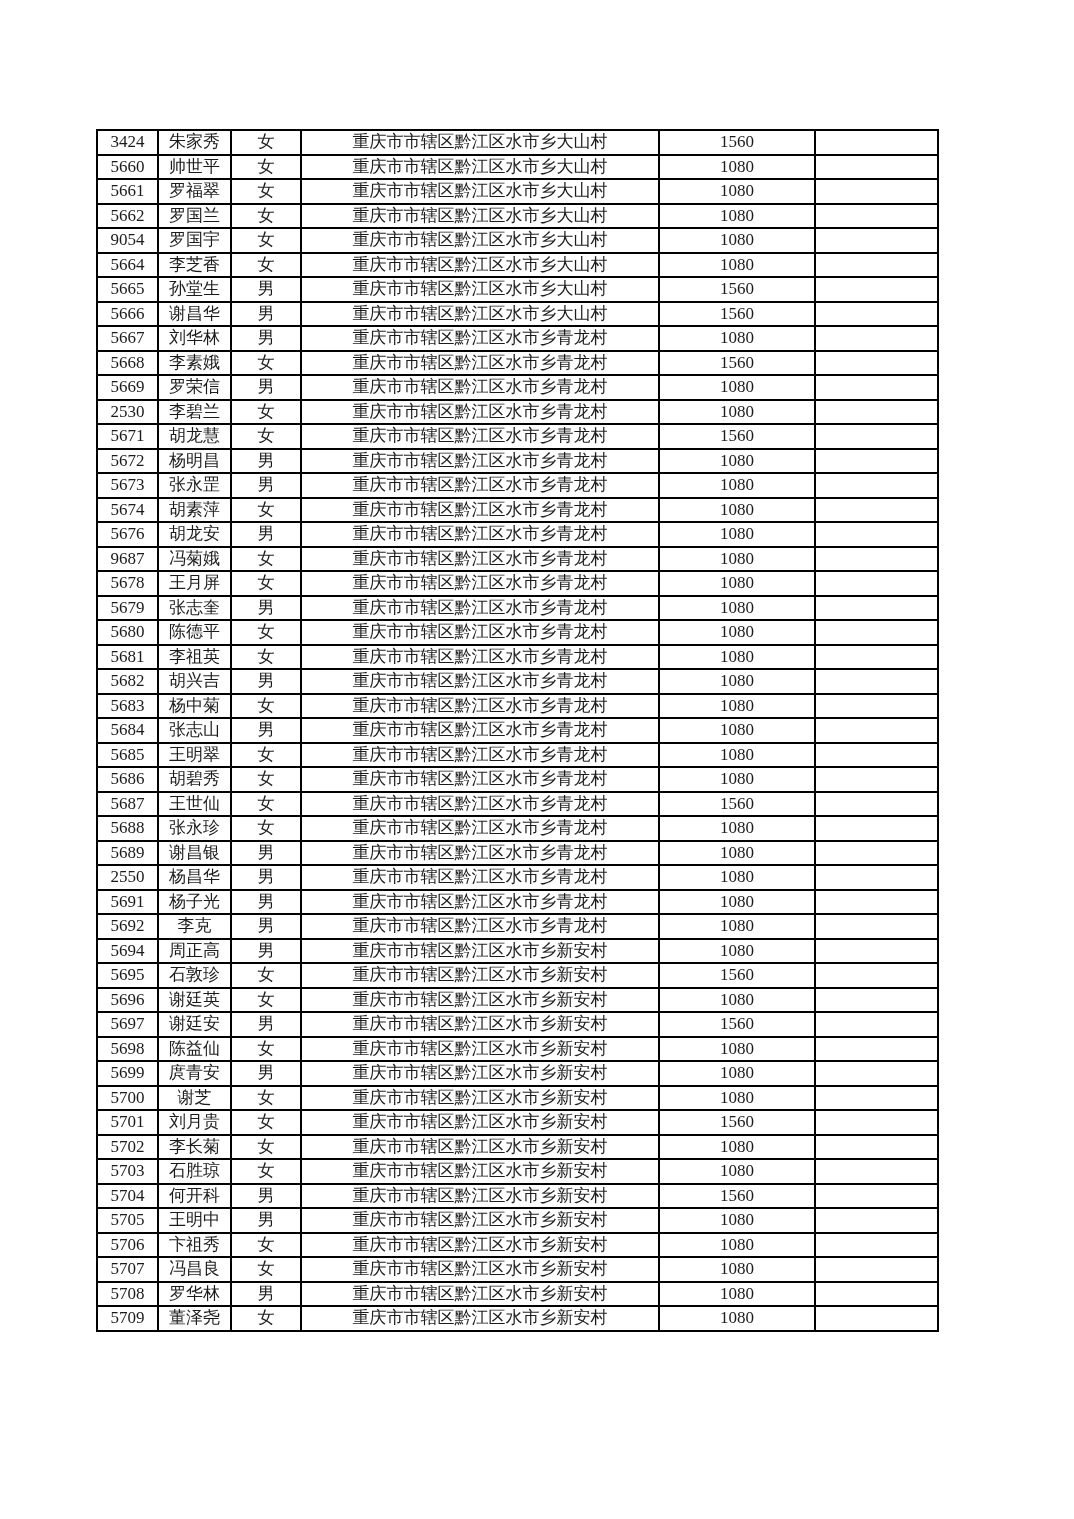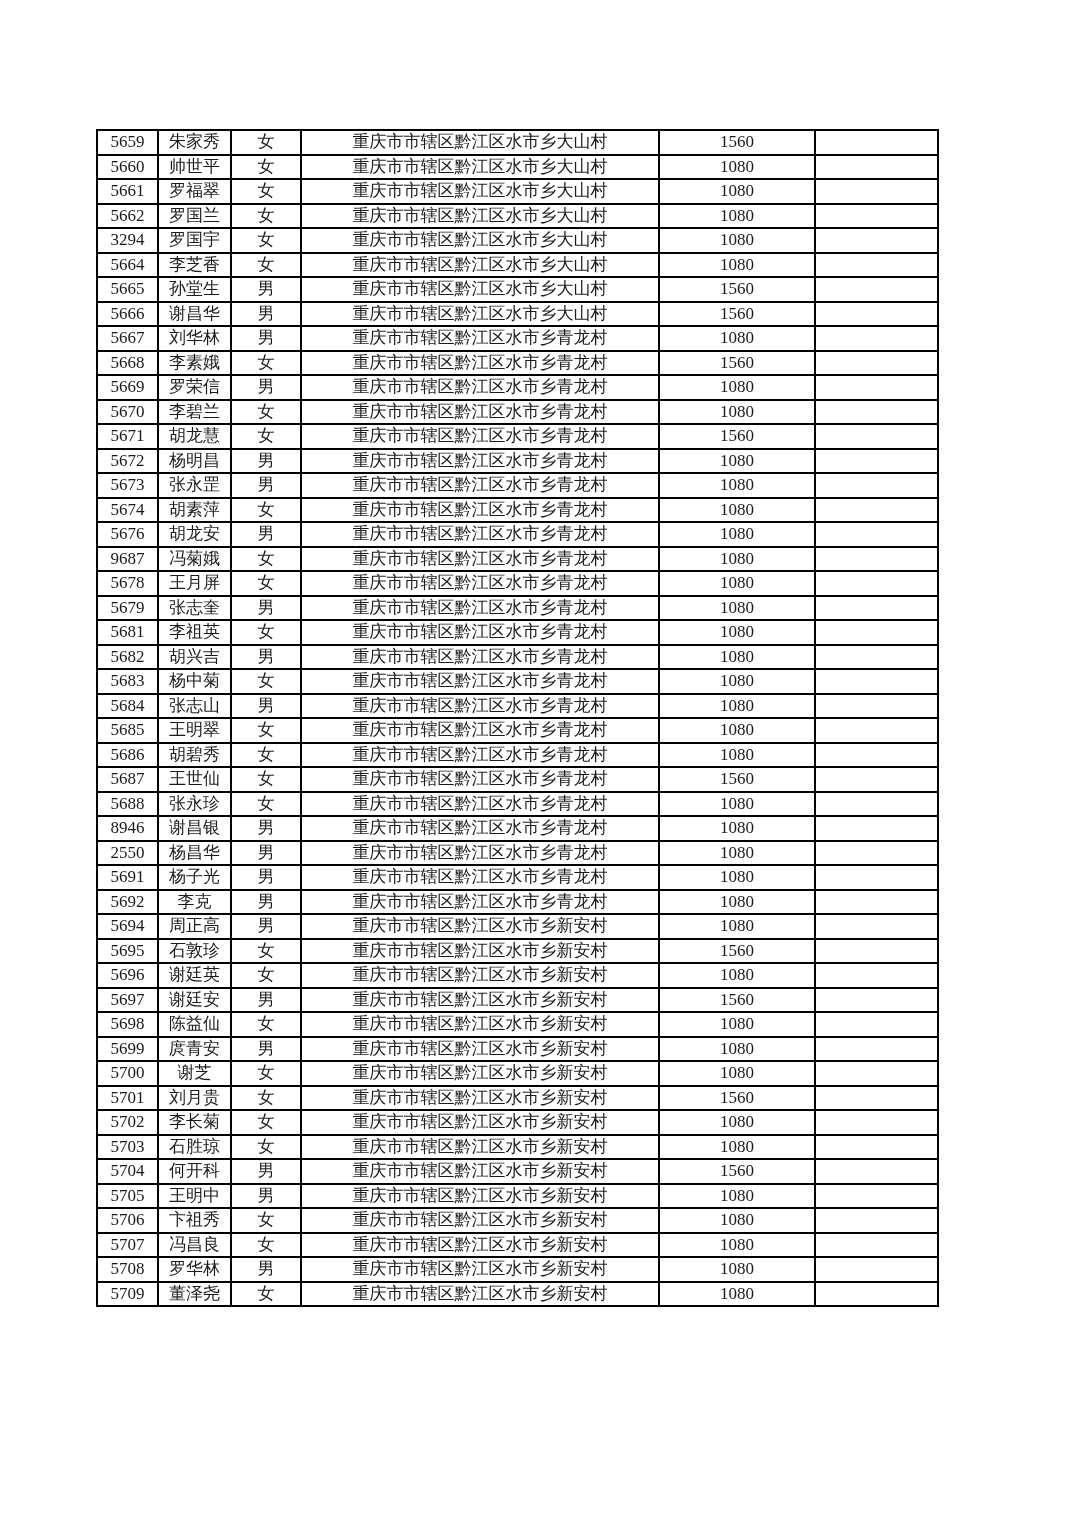--- a/index.html
+++ b/index.html
@@ -51,21 +51,21 @@
     <colgroup>
       <col class="c-id">
       <col class="c-name">
       <col class="c-gender">
       <col class="c-addr">
       <col class="c-amount">
       <col class="c-note">
     </colgroup>
     <tbody>
         <tr>
-          <td>5659</td>
+          <td>3424</td>
           <td>朱家秀</td>
           <td>女</td>
           <td>重庆市市辖区黔江区水市乡大山村</td>
           <td>1560</td>
           <td></td>
         </tr>
         <tr>
           <td>5660</td>
           <td>帅世平</td>
           <td>女</td>
@@ -83,21 +83,21 @@
         </tr>
         <tr>
           <td>5662</td>
           <td>罗国兰</td>
           <td>女</td>
           <td>重庆市市辖区黔江区水市乡大山村</td>
           <td>1080</td>
           <td></td>
         </tr>
         <tr>
-          <td>3294</td>
+          <td>9054</td>
           <td>罗国宇</td>
           <td>女</td>
           <td>重庆市市辖区黔江区水市乡大山村</td>
           <td>1080</td>
           <td></td>
         </tr>
         <tr>
           <td>5664</td>
           <td>李芝香</td>
           <td>女</td>
@@ -139,21 +139,21 @@
         </tr>
         <tr>
           <td>5669</td>
           <td>罗荣信</td>
           <td>男</td>
           <td>重庆市市辖区黔江区水市乡青龙村</td>
           <td>1080</td>
           <td></td>
         </tr>
         <tr>
-          <td>5670</td>
+          <td>2530</td>
           <td>李碧兰</td>
           <td>女</td>
           <td>重庆市市辖区黔江区水市乡青龙村</td>
           <td>1080</td>
           <td></td>
         </tr>
         <tr>
           <td>5671</td>
           <td>胡龙慧</td>
           <td>女</td>
@@ -211,20 +211,28 @@
         </tr>
         <tr>
           <td>5679</td>
           <td>张志奎</td>
           <td>男</td>
           <td>重庆市市辖区黔江区水市乡青龙村</td>
           <td>1080</td>
           <td></td>
         </tr>
         <tr>
+          <td>5680</td>
+          <td>陈德平</td>
+          <td>女</td>
+          <td>重庆市市辖区黔江区水市乡青龙村</td>
+          <td>1080</td>
+          <td></td>
+        </tr>
+        <tr>
           <td>5681</td>
           <td>李祖英</td>
           <td>女</td>
           <td>重庆市市辖区黔江区水市乡青龙村</td>
           <td>1080</td>
           <td></td>
         </tr>
         <tr>
           <td>5682</td>
           <td>胡兴吉</td>
@@ -275,21 +283,21 @@
         </tr>
         <tr>
           <td>5688</td>
           <td>张永珍</td>
           <td>女</td>
           <td>重庆市市辖区黔江区水市乡青龙村</td>
           <td>1080</td>
           <td></td>
         </tr>
         <tr>
-          <td>8946</td>
+          <td>5689</td>
           <td>谢昌银</td>
           <td>男</td>
           <td>重庆市市辖区黔江区水市乡青龙村</td>
           <td>1080</td>
           <td></td>
         </tr>
         <tr>
           <td>2550</td>
           <td>杨昌华</td>
           <td>男</td>

